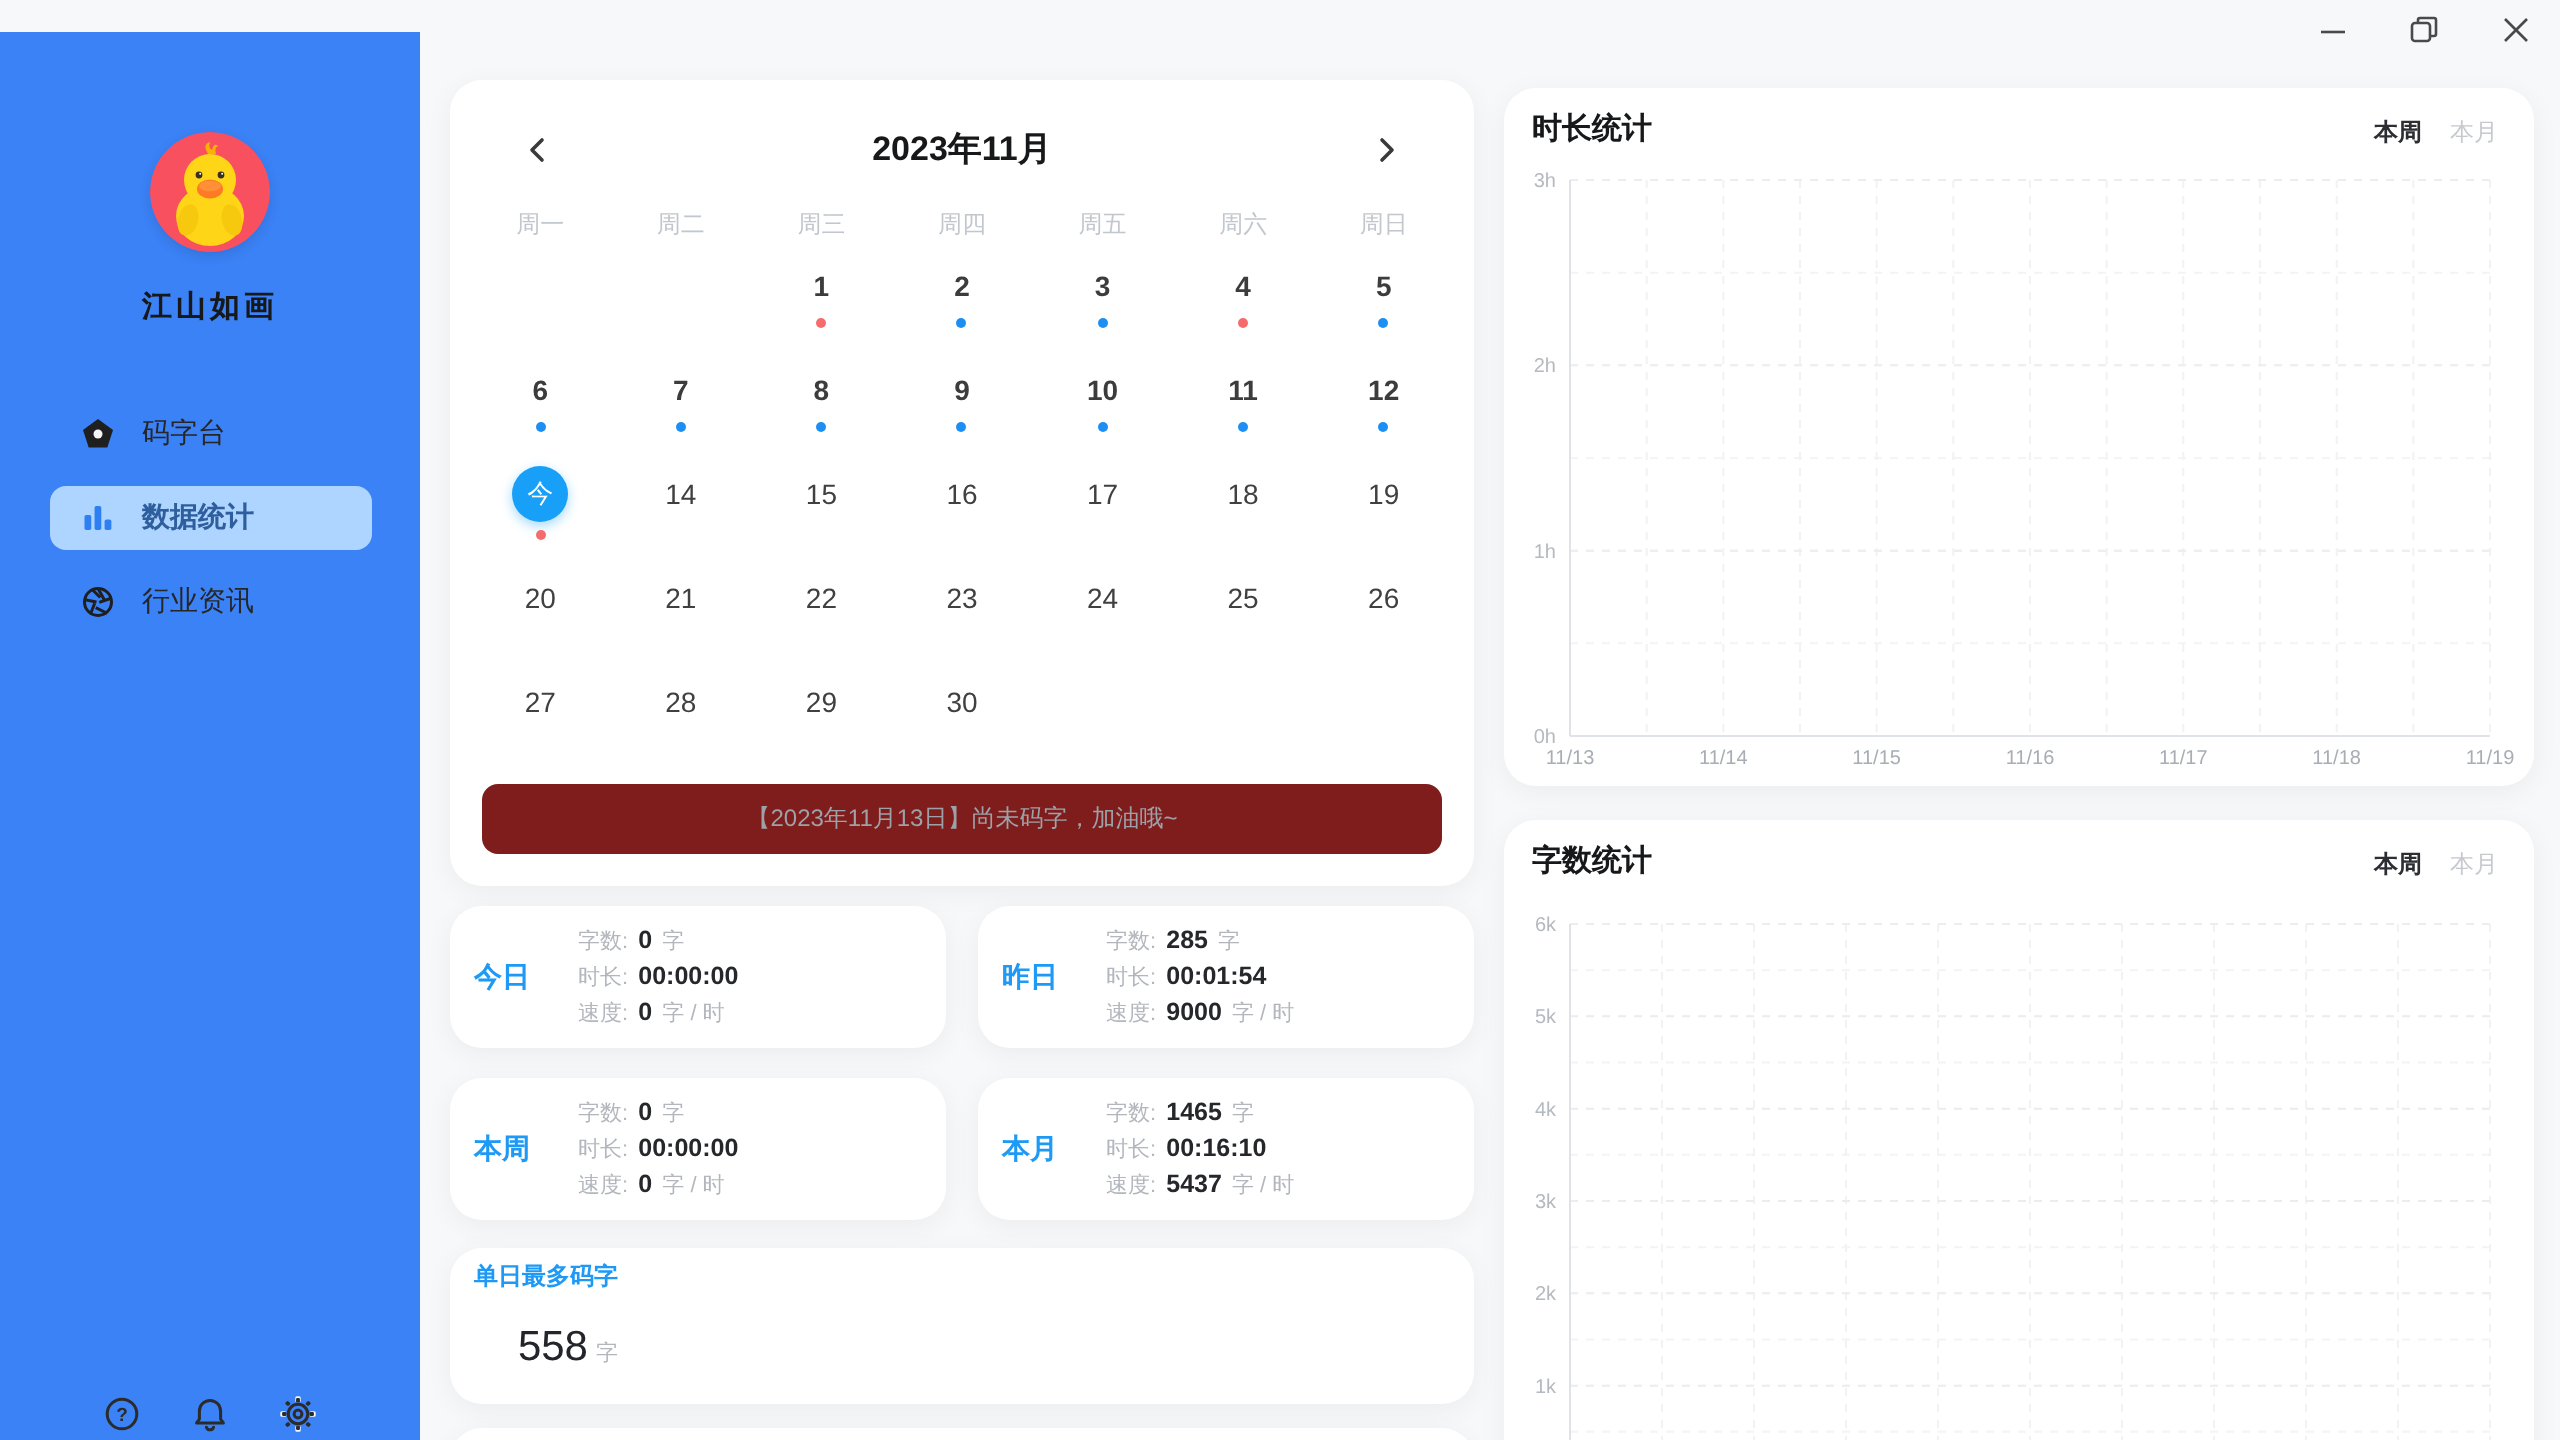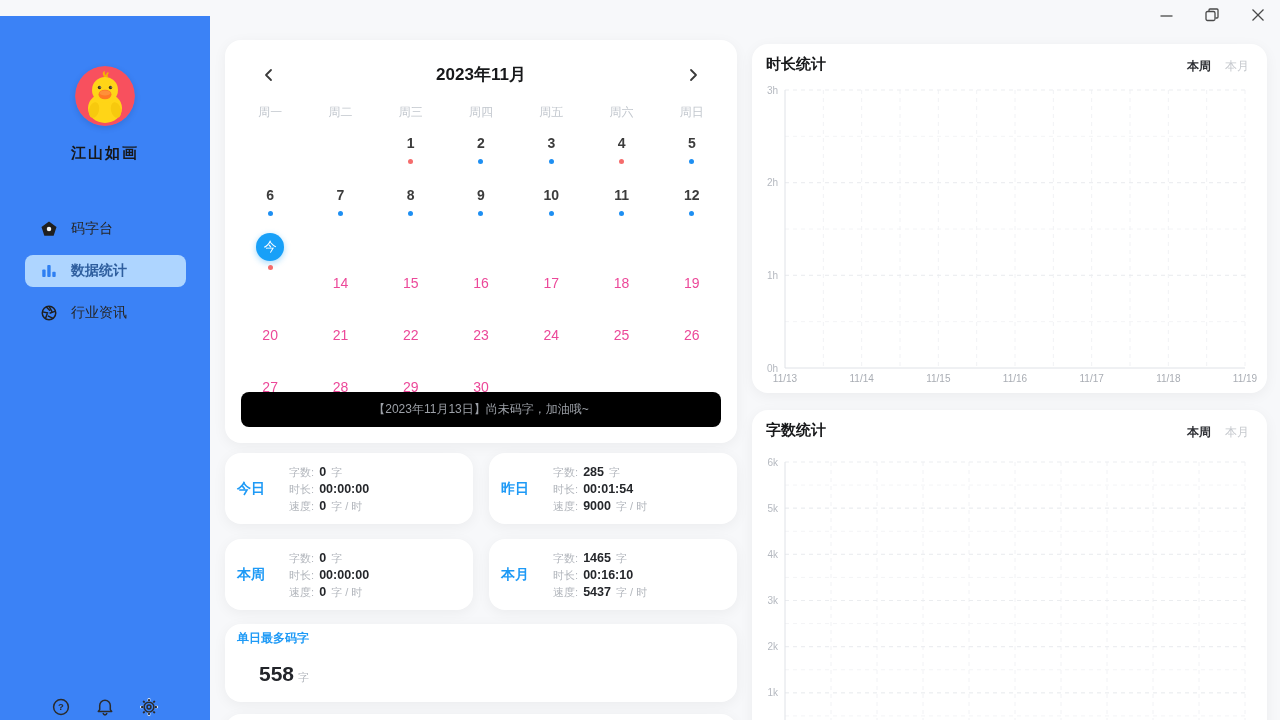--- a/index.html
+++ b/index.html
@@ -5,21 +5,21 @@
   html,body{margin:0;padding:0;}
   body{width:1280px;height:720px;overflow:hidden;position:relative;
        background:#f7f8fa;font-family:"Liberation Sans","DejaVu Sans",sans-serif;
        -webkit-font-smoothing:antialiased;}
   
   .sidebar{position:absolute;left:0;top:16px;width:210px;height:720px;background:#3b82f6;}
   .avatar{position:absolute;left:75px;top:50px;width:60px;height:60px;border-radius:50%;
           overflow:hidden;box-shadow:0 2px 6px rgba(0,0,0,.12);cursor:pointer;}
   .username{position:absolute;top:128px;left:0;width:210px;text-align:center;
             font-size:15px;font-weight:bold;color:#17181a;letter-spacing:2px;}
-  .menu{position:absolute;top:185px;left:0;width:210px;margin-top:12px;}
+  .menu{position:absolute;top:185px;left:0;width:210px;}
   .menu-item{margin:0 24px 10px 25px;height:32px;border-radius:8px;display:flex;
              align-items:center;padding-left:15px;gap:13px;font-size:14px;color:#262626;cursor:pointer;}
   .menu-item .mi-icon{width:18px;height:18px;display:flex;align-items:center;justify-content:center;}
   .menu-item.active{background:#aed5ff;color:#2e5e9e;font-weight:bold;text-align:center;}
   .footer-icons{position:absolute;left:52px;top:682px;display:flex;gap:26px;}
   .footer-icons .f-icon{width:18px;height:18px;cursor:pointer;}
   
   .win-controls{position:absolute;top:6px;right:14px;display:flex;gap:30px;align-items:center;height:18px;}
   .win-btn{width:16px;height:16px;display:flex;align-items:center;justify-content:center;cursor:pointer;}
   
@@ -29,42 +29,42 @@
   #calendar-card{left:225px;top:40px;width:512px;height:403px;}
   .cal-header{position:relative;margin-top:22px;height:26px;}
   .cal-title{text-align:center;font-size:17px;font-weight:bold;color:#17181a;line-height:26px;}
   .cal-nav{position:absolute;top:5px;width:16px;height:16px;cursor:pointer;}
   .cal-nav.prev{left:36px;} .cal-nav.next{right:36px;}
   .weekdays{display:grid;grid-template-columns:repeat(7,1fr);margin:16px 10px 0;}
   .weekdays span{text-align:center;font-size:12px;color:#c2c7ce;}
   .cal-grid{display:grid;grid-template-columns:repeat(7,1fr);margin:12px 10px 0;}
   .cal-cell{height:52px;display:flex;flex-direction:column;align-items:center;cursor:pointer;}
   .cal-cell .num{height:20px;line-height:20px;font-size:14px;font-weight:600;color:#3c3c3c;}
-  .cal-cell.future .num{color:#ec4899;font-weight:400;margin-top:36px;}
+  .cal-cell.future .num{color:#404040;font-weight:400;}
   .cal-cell .dot{width:5px;height:5px;border-radius:50%;margin-top:6px;}
   .dot.blue{background:#1e8ff2;} .dot.red{background:#f56c6c;}
   .today-circle{width:28px;height:28px;margin-top:-4px;border-radius:50%;background:#18a0f8;
                 color:#fff;font-size:13px;display:flex;align-items:center;justify-content:center;
                 box-shadow:0 2px 6px rgba(24,160,248,.4);}
   .cal-cell.today .dot{margin-top:4px;}
-  .cal-msg{position:absolute;left:16px;right:16px;top:352px;height:35px;background:#000000;
+  .cal-msg{position:absolute;left:16px;right:16px;top:352px;height:35px;background:#7f1d1d;
            border-radius:8px;color:#9da1a8;font-size:12px;display:flex;align-items:center;justify-content:center;}
   
   .stat-card{width:248px;height:71px;}
   .stat-label{position:absolute;left:12px;top:50%;transform:translateY(-50%);
               color:#1e9af6;font-weight:bold;font-size:14px;}
   .stat-rows{position:absolute;left:64px;top:50%;transform:translateY(-50%);}
   .stat-row{font-size:11px;color:#b3b7bd;line-height:17px;white-space:nowrap;}
   .stat-row b{font-size:12.5px;color:#25272b;font-weight:bold;margin:0 2px;}
   
   #summary-card{left:225px;top:624px;width:512px;height:78px;}
   .sum-col{position:absolute;top:6px;text-align:right;}
   .sum-title{font-size:12px;font-weight:bold;color:#1e9af6;}
   .sum-value{margin-top:15px;white-space:nowrap;}
-  .sum-value .big{font-size:21px;font-weight:bold;color:#23252a;}
+  .sum-value .big{font-size:21px;font-weight:normal;color:#23252a;}
   .sum-value .unit{font-size:11px;color:#b3b7bd;margin-left:4px;}
   .sum-value .big + .big, .sum-value .unit + .big{margin-left:7px;}
   #partial-card{left:225px;top:714px;width:512px;height:60px;}
   
   .chart-card{left:752px;width:515px;overflow:hidden;}
   .chart-title{position:absolute;left:14px;top:11px;font-size:15px;font-weight:bold;color:#17181a;text-align:center;}
   .chart-tabs{position:absolute;right:18px;top:14px;display:flex;gap:14px;font-size:12px;}
   .chart-tabs .tab{color:#c6c9ce;cursor:pointer;}
   .chart-tabs .tab.active{color:#2c2e33;font-weight:bold;}
   .chart-svg{position:absolute;left:0;top:0;}

